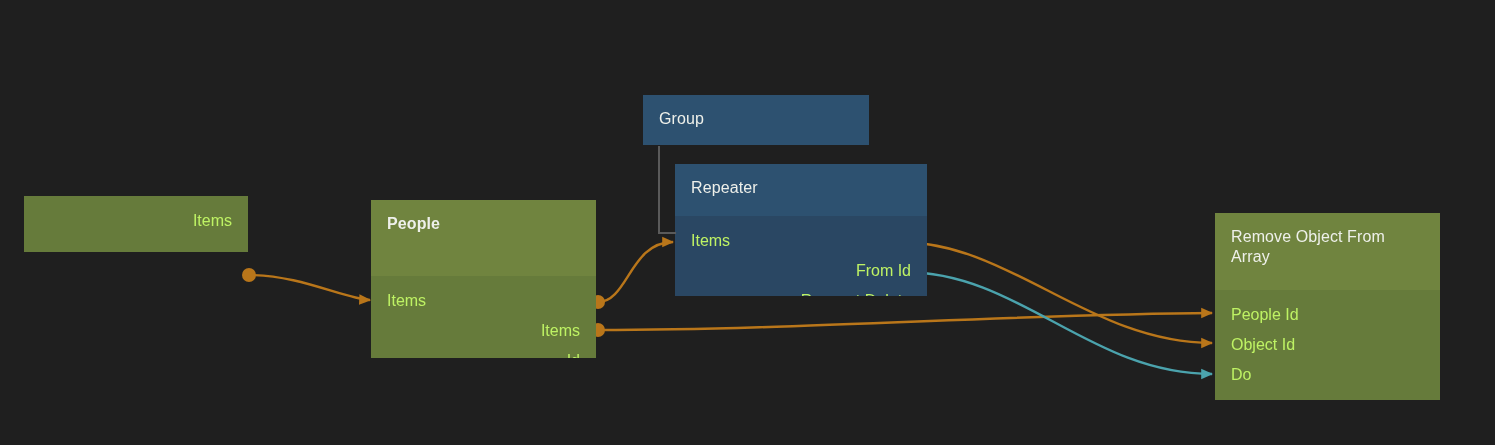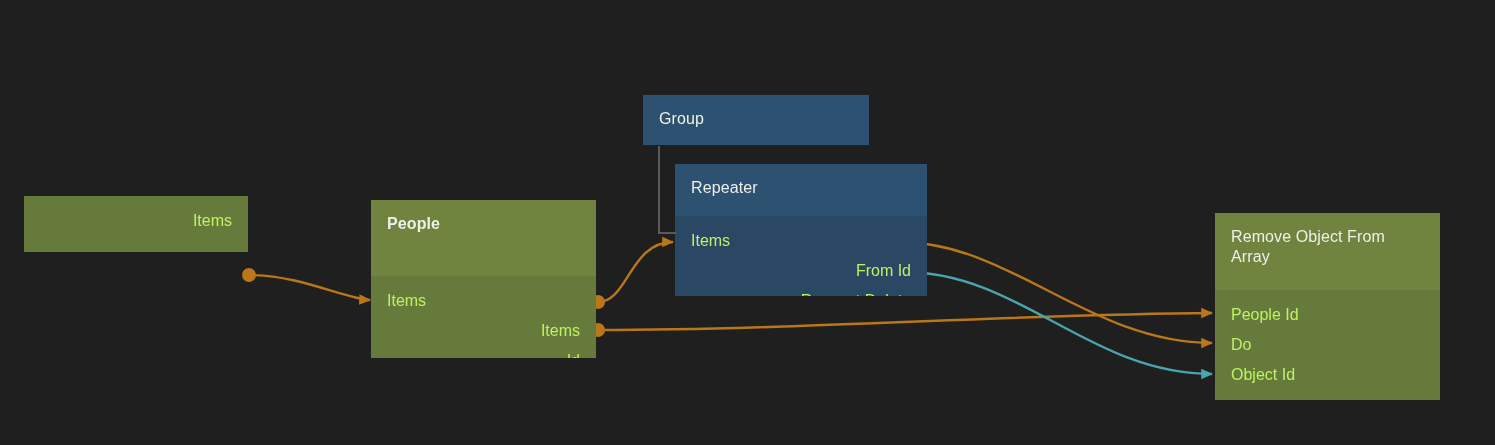--- a/index.html
+++ b/index.html
@@ -140,21 +140,21 @@
           <div class="port-row out">From Id</div>
           <div class="port-row out">Request Delete</div>
         </div>
       </div>
       <div class="node green" style="left: 1215px; top: 213px; width: 225px; height: 187px;">
         <div class="node-header" style="height: 77px;">
           <div class="node-title">Remove Object From Array</div>
         </div>
         <div class="node-body" style="height: 110px;">
           <div class="port-row in">People Id</div>
+          <div class="port-row in">Object Id</div>
           <div class="port-row in">Do</div>
-          <div class="port-row in">Object Id</div>
         </div>
       </div>
     </div>
 
   <div class="group-bracket" id="group-bracket" style="left: 658px; top: 146px; width: 16px; height: 86px; border-color: rgb(90, 90, 90);"></div>
 
 </div>
 
 </body></html>

